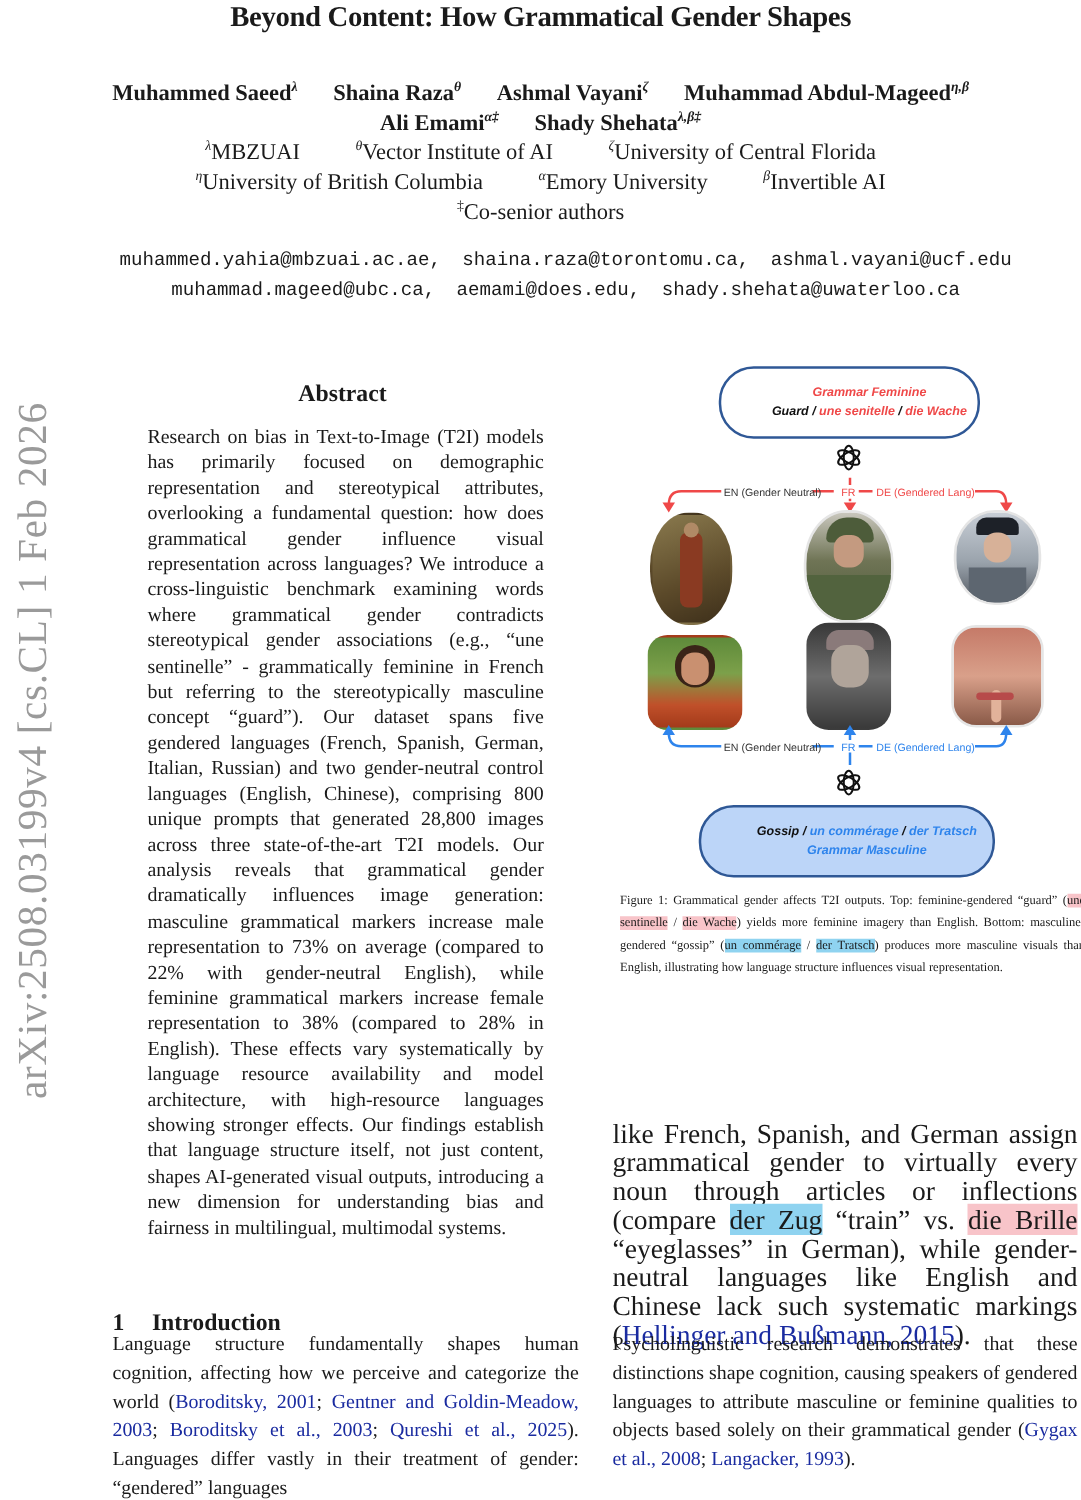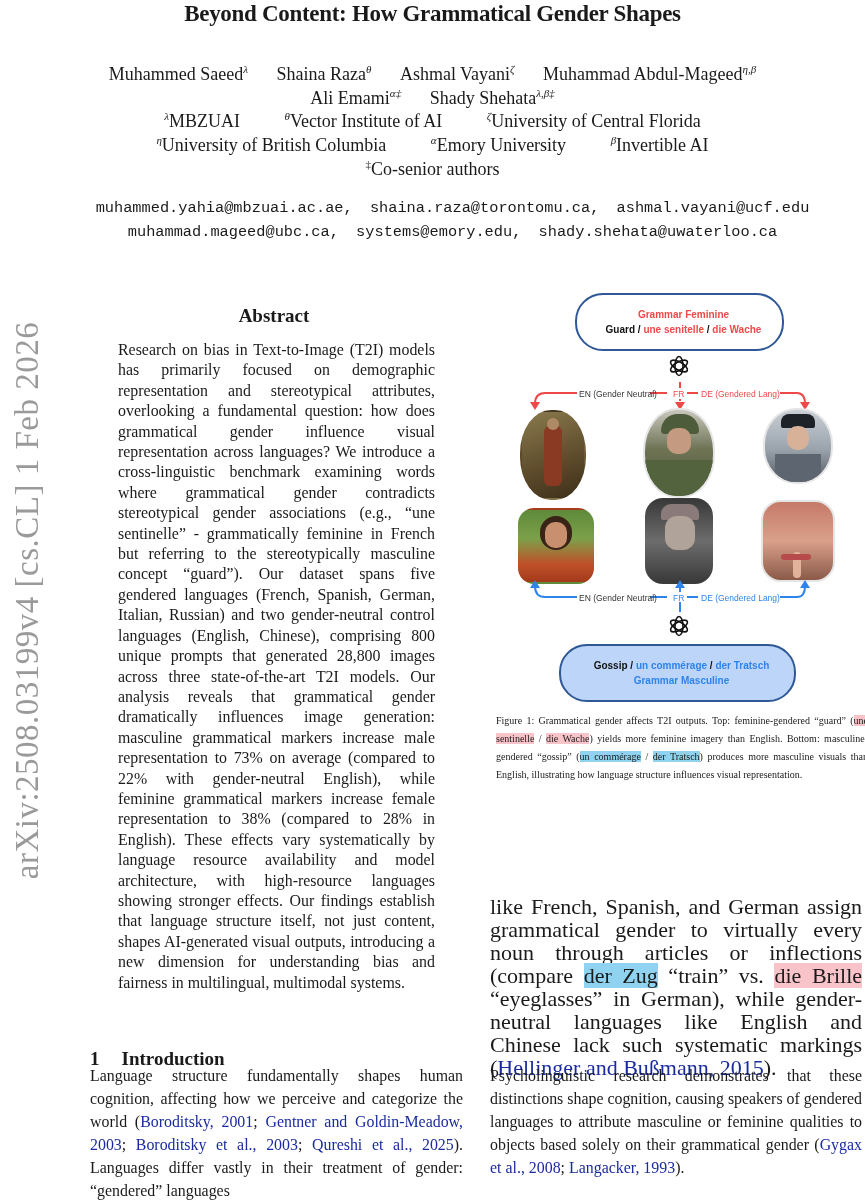--- a/index.html
+++ b/index.html
@@ -1,40 +1,40 @@
 <!DOCTYPE html>
 <html><head>
 <meta charset="utf-8">
 <style>
   html, body { margin:0; padding:0; background:#ffffff; }
   body { width:865px; height:1200px; position:relative; overflow:hidden;
          font-family:"Liberation Serif", "DejaVu Serif", serif; color:#1a1a1a; }
   .abs { position:absolute; }
   .title { left:0; width:865px; top:0; text-align:center; font-weight:bold; font-size:23px; line-height:27px; letter-spacing:-0.3px; }
-  .authors { left:0; width:865px; top:62px; text-align:center; font-weight:normal; font-size:18px; line-height:24px; }
+  .authors { left:0; width:865px; top:62px; text-align:center; font-weight:bold; font-size:18px; line-height:24px; }
   .authors span.a { margin:0 12px; white-space:nowrap; }
   .affils { left:0; width:865px; top:109px; text-align:center; font-size:18px; line-height:24px; }
   .affils span.af { margin:0 20px; white-space:nowrap; }
   sup { font-size:11px; line-height:0; font-style:italic; }
   sup.n { font-style:normal; }
   .emails { left:0; width:865px; top:196px; text-align:center; font-family:"Liberation Mono","DejaVu Sans Mono",monospace; font-size:15.3px; line-height:24px;margin-left:20px; }
   .emails span.e { margin:0 4px; }
   .arxiv { left:-283px; top:582px; width:620px; transform:rotate(-90deg); transform-origin:center; text-align:center;
            font-size:33px; color:#9a9a9a; letter-spacing:0.5px; white-space:nowrap; }
   .abs-head { left:118px; width:312px; top:305px; text-align:center; font-weight:bold; font-size:19px; }
   .abstract { left:118px; width:317px; top:340px; font-size:15.9px; line-height:20.4px; text-align:justify; hyphens:auto; }
   .sec-head { left:90px; top:1048px; font-weight:bold; font-size:19px; }
   .sec-head .num { margin-right:22px; }
   .intro { left:90px; width:373px; top:1063px; font-size:15.9px; line-height:23px; text-align:justify; }
   .cite { color:#1a2ba0; }
   .fig { left:515px; top:290px; width:330px; height:410px; }
   .box { position:absolute; border-radius:28px; border:2px solid #2f5896; }
   .box.top { left:60px; top:3px; width:205px; height:54px; background:#fff; }
   .box.bot { left:44px; top:354px; width:233px; height:54px; background:#bcd5f8; }
-  .boxline { position:absolute; left:4px; width:100%; text-align:center; font-family:"Liberation Sans","DejaVu Sans",sans-serif; font-weight:bold; font-size:10px; }
+  .boxline { position:absolute; left:16px; width:100%; text-align:center; font-family:"Liberation Sans","DejaVu Sans",sans-serif; font-weight:bold; font-size:10px;font-style:italic; }
   .red { color:#ef4848; }
   .blue { color:#2e84ec; }
   .blk { color:#111; }
   .openai { position:absolute; width:24px; height:24px; }
   .arrowrow { position:absolute; left:0; width:330px; font-family:"Liberation Sans","DejaVu Sans",sans-serif; font-size:8.5px; }
   .arrowrow .lbl { position:absolute; white-space:nowrap; }
   .portrait { position:absolute; overflow:hidden; border:2px solid #e5e5e5; }
   .caption { left:496px; width:372px; top:712px; font-size:10px; line-height:18px; text-align:justify; }
   .hl-red { background:#f8c4c9; }
   .hl-blue { background:#8fd3f0; }
@@ -78,21 +78,21 @@
 </div>
 
 <div class="abs emails">
   <div>
     <span class="e">muhammed.yahia@mbzuai.ac.ae,</span>
     <span class="e">shaina.raza@torontomu.ca,</span>
     <span class="e">ashmal.vayani@ucf.edu</span>
   </div>
   <div>
     <span class="e">muhammad.mageed@ubc.ca,</span>
-    <span class="e">systems@emory.edu,</span>
+    <span class="e">aemami@does.edu,</span>
     <span class="e">shady.shehata@uwaterloo.ca</span>
   </div>
 </div>
 
 <div class="abs arxiv">arXiv:2508.03199v4  [cs.CL]  1 Feb 2026</div>
 
 <div class="abs abs-head">Abstract</div>
 <div class="abs abstract">Research on bias in Text-to-Image (T2I) models has primarily focused on demographic representation and stereotypical attributes, overlooking a fundamental question: how does grammatical gender influence visual representation across languages? We introduce a cross-linguistic benchmark examining words where grammatical gender contradicts stereotypical gender associations (e.g., “une sentinelle” - grammatically feminine in French but referring to the stereotypically masculine concept “guard”). Our dataset spans five gendered languages (French, Spanish, German, Italian, Russian) and two gender-neutral control languages (English, Chinese), comprising 800 unique prompts that generated 28,800 images across three state-of-the-art T2I models. Our analysis reveals that grammatical gender dramatically influences image generation: masculine grammatical markers increase male representation to 73% on average (compared to 22% with gender-neutral English), while feminine grammatical markers increase female representation to 38% (compared to 28% in English). These effects vary systematically by language resource availability and model architecture, with high-resource languages showing stronger effects. Our findings establish that language structure itself, not just content, shapes AI-generated visual outputs, introducing a new dimension for understanding bias and fairness in multilingual, multimodal systems.</div>
 
 <div class="abs sec-head">

